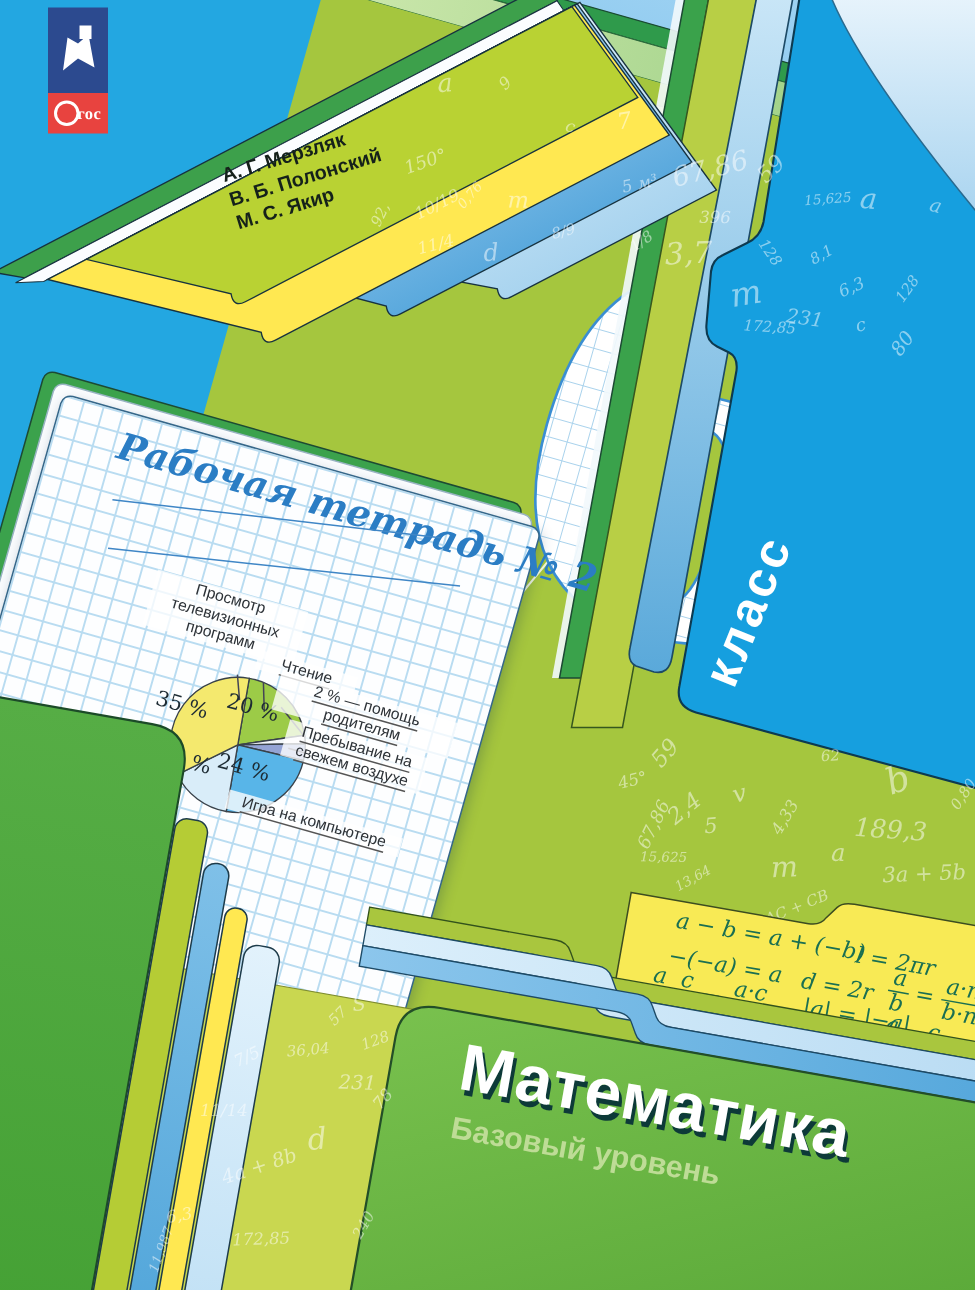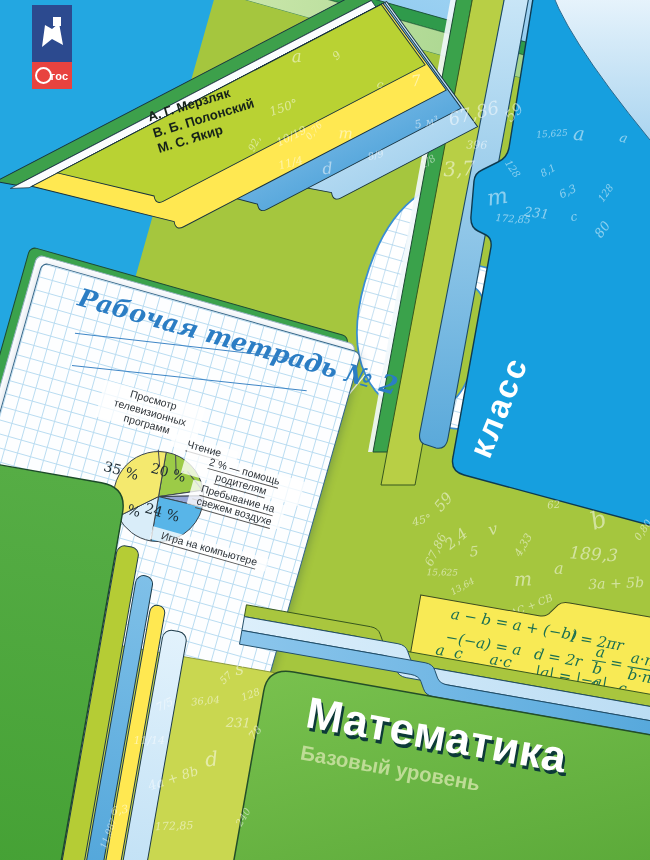--- a/index.html
+++ b/index.html
@@ -3,21 +3,21 @@
 <meta charset="utf-8">
 <style>
   html,body{margin:0;padding:0;background:#666;}
   #stage{position:relative;width:650px;height:860px;overflow:hidden;background:#23a7e1;
          font-family:"Liberation Sans",sans-serif;}
   #stage svg{position:absolute;left:0;top:0;}
   .abs{position:absolute;}
   
   #pub-logo{left:32px;top:5px;width:40px;height:57px;background:#2c4a8f;}
   #fgos-badge{left:32px;top:62px;width:40px;height:27px;background:#e8433f;color:#fff;
-     display:flex;align-items:center;justify-content:center;gap:1px;}
+     display:flex;align-items:center;justify-content:center;gap:1px;font-family:Liberation Serif, serif;}
   #fgos-badge .ring{width:13px;height:13px;border:2.2px solid #fff;border-radius:50%;flex:0 0 auto;}
   #fgos-badge .t{font-weight:bold;font-size:11px;letter-spacing:.3px;margin-left:-3px;}
   
   #authors{left:146px;top:110px;transform:rotate(-17deg);transform-origin:0 0;
      color:#15211a;font-weight:bold;font-size:13.2px;line-height:16.5px;white-space:nowrap;}
   
   .scatter{pointer-events:none;}
   .scatter span{position:absolute;color:#fff;font-family:"DejaVu Serif",serif;font-style:italic;white-space:nowrap;}
   #scatter-page{left:245px;top:0;width:600px;height:900px;transform:rotate(15.8deg);transform-origin:0 0;}
   #scatter-bottom{left:263px;top:626px;width:480px;height:320px;transform:rotate(10deg);transform-origin:0 0;overflow:visible;}

